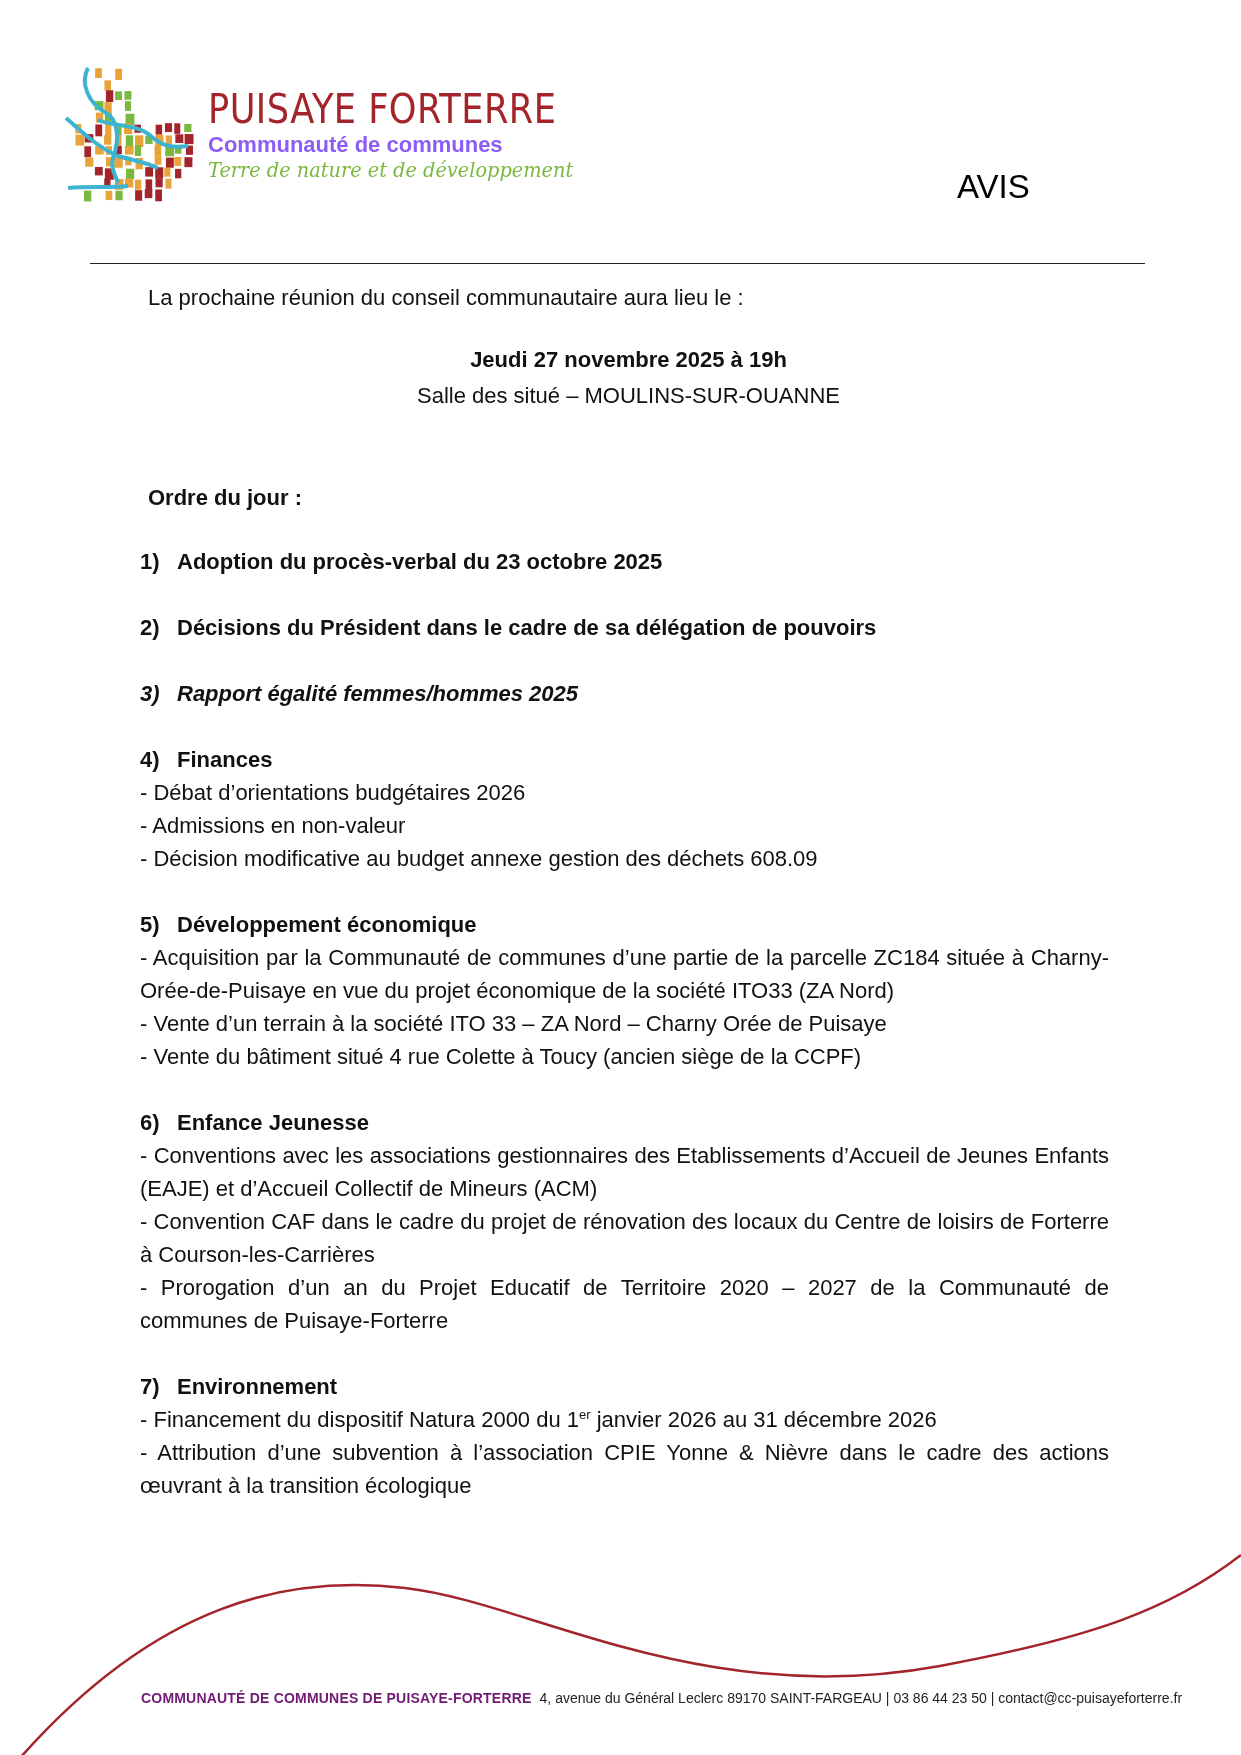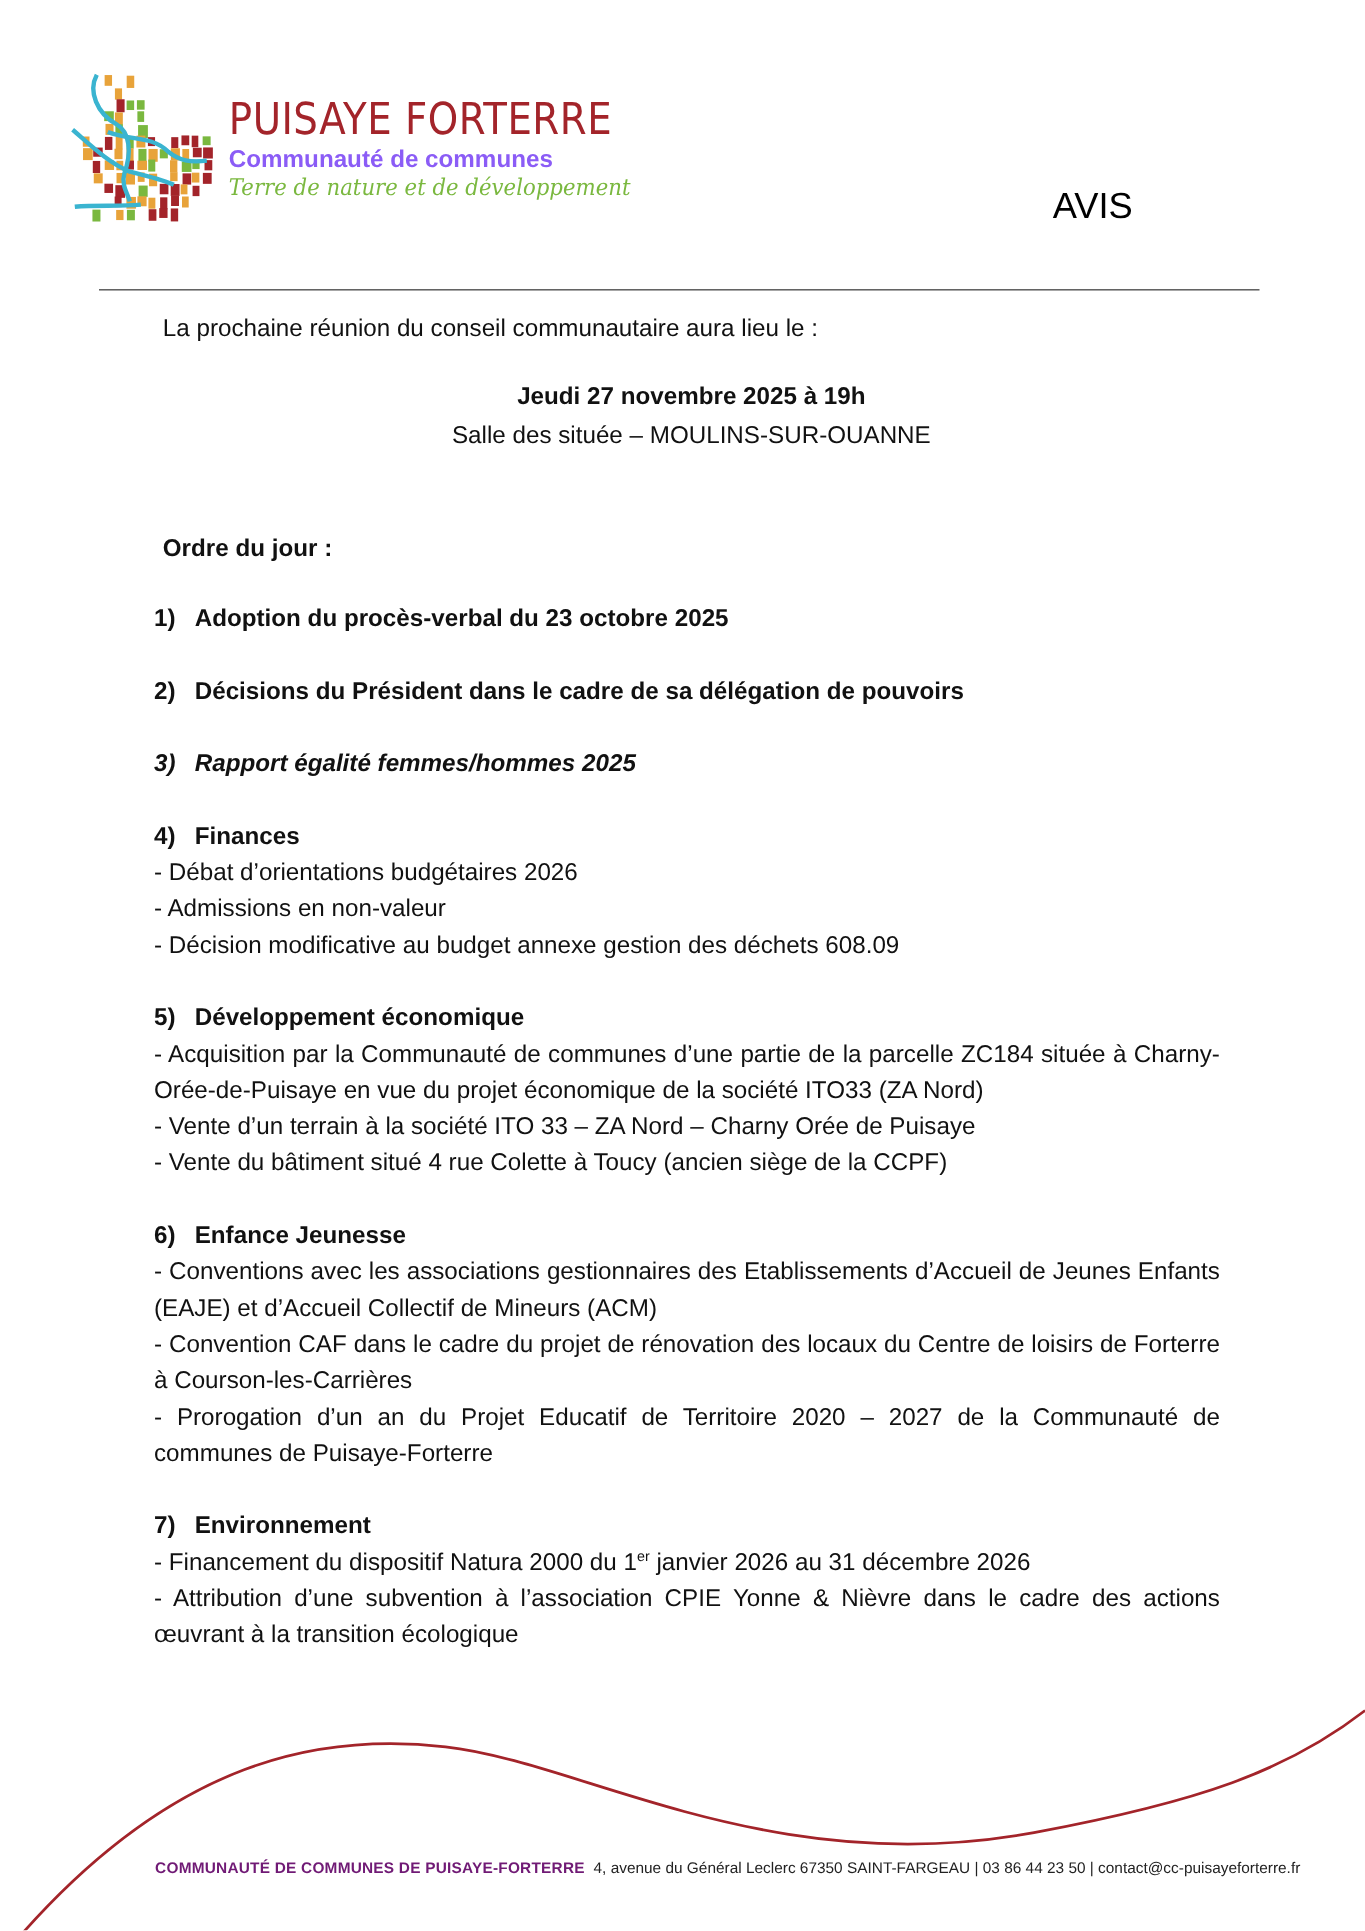--- a/index.html
+++ b/index.html
@@ -116,21 +116,21 @@
 
 <div class="brand-title">PUISAYE FORTERRE</div>
 <div class="brand-sub">Communauté de communes</div>
 <div class="brand-tag">Terre de nature et de développement</div>
 
 <div class="avis">AVIS</div>
 <div class="rule"></div>
 
 <div class="text intro">La prochaine réunion du conseil communautaire aura lieu le :</div>
 <div class="text center date">Jeudi 27 novembre 2025 à 19h</div>
-<div class="text center place"><span>Salle des située </span><b>– MOULINS-SUR-OUANNE</b></div>
+<div class="text center place"><span>Salle des situé </span><b>– MOULINS-SUR-OUANNE</b></div>
 
 <div class="text agenda-title">Ordre du jour :</div>
 
 <div id="agenda">
     <div class="text item" style="top: 545px;"><span class="num">1)</span><span>Adoption du procès-verbal du 23 octobre 2025</span></div>
     <div class="text item" style="top: 611px;"><span class="num">2)</span><span>Décisions du Président dans le cadre de sa délégation de pouvoirs</span></div>
     <div class="text item" style="top: 677px; font-style: italic;"><span class="num">3)</span><span>Rapport égalité femmes/hommes 2025</span></div>
     <div class="text item" style="top: 743px;"><span class="num">4)</span><span>Finances</span></div>
     <div class="text sub" style="top: 776px;">- Débat d’orientations budgétaires 2026</div>
     <div class="text sub" style="top: 809px;">- Admissions en non-valeur</div>
@@ -147,14 +147,14 @@
     <div class="text sub" style="top: 1403px;"><span>- Financement du dispositif Natura 2000 du 1</span><sup>er</sup><span> janvier 2026 au 31 décembre 2026</span></div>
     <div class="text sub just" style="top: 1436px;">- Attribution d’une subvention à l’association CPIE Yonne &amp; Nièvre dans le cadre des actions œuvrant à la transition écologique</div>
   </div>
 
 <svg class="wave" viewBox="0 0 1241 235">
   <path d="M20 235 C 150 90, 300 45, 400 68 C 520 95, 680 200, 880 145 L 880 145" stroke="none" fill="none"></path>
   <path d="M20 238 C 160 80, 290 55, 405 68 C 530 82, 700 190, 940 146 C 1090 118, 1170 90, 1241 35" stroke="#a3242a" stroke-width="2.5" fill="none"></path>
 </svg>
 
 <div class="footer">
-  <span class="org">COMMUNAUTÉ DE COMMUNES DE PUISAYE-FORTERRE</span><span>4, avenue du Général Leclerc 67350 SAINT-FARGEAU</span><span> | </span><span>03 86 44 23 50</span><span> | </span><span>contact@cc-puisayeforterre.fr</span>
+  <span class="org">COMMUNAUTÉ DE COMMUNES DE PUISAYE-FORTERRE</span><span>4, avenue du Général Leclerc 89170 SAINT-FARGEAU</span><span> | </span><span>03 86 44 23 50</span><span> | </span><span>contact@cc-puisayeforterre.fr</span>
 </div>
 
 </body></html>

